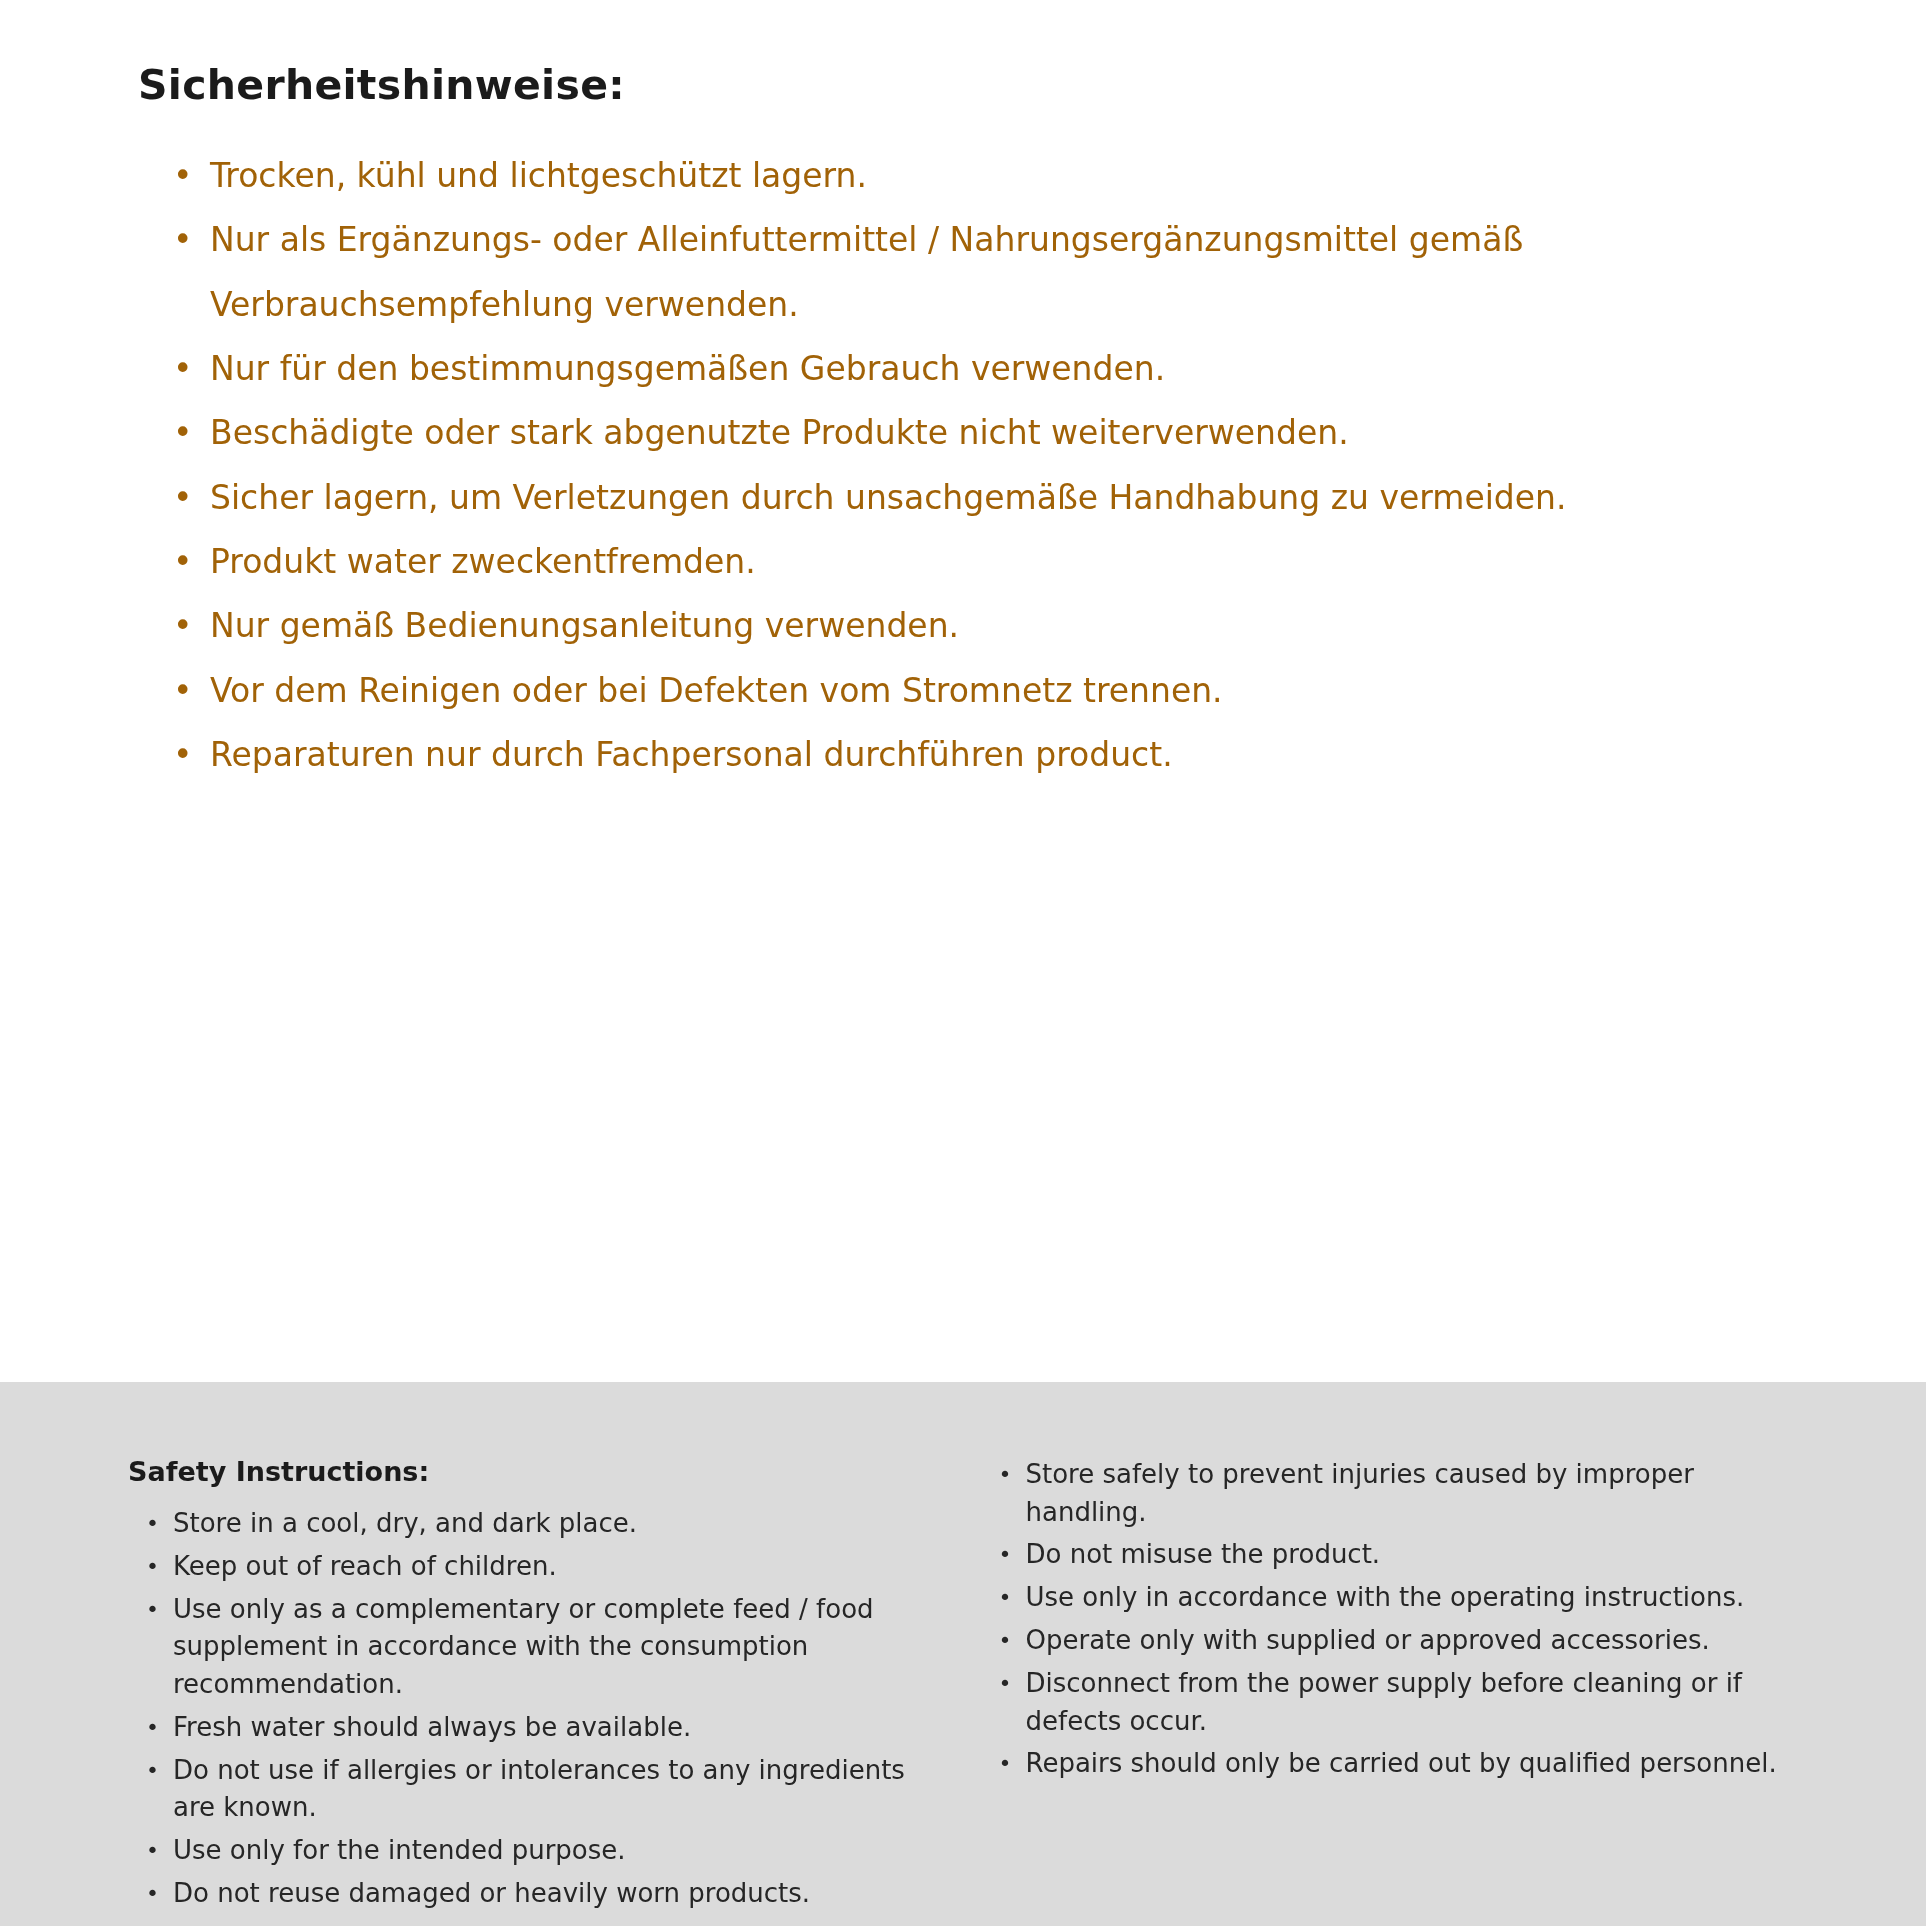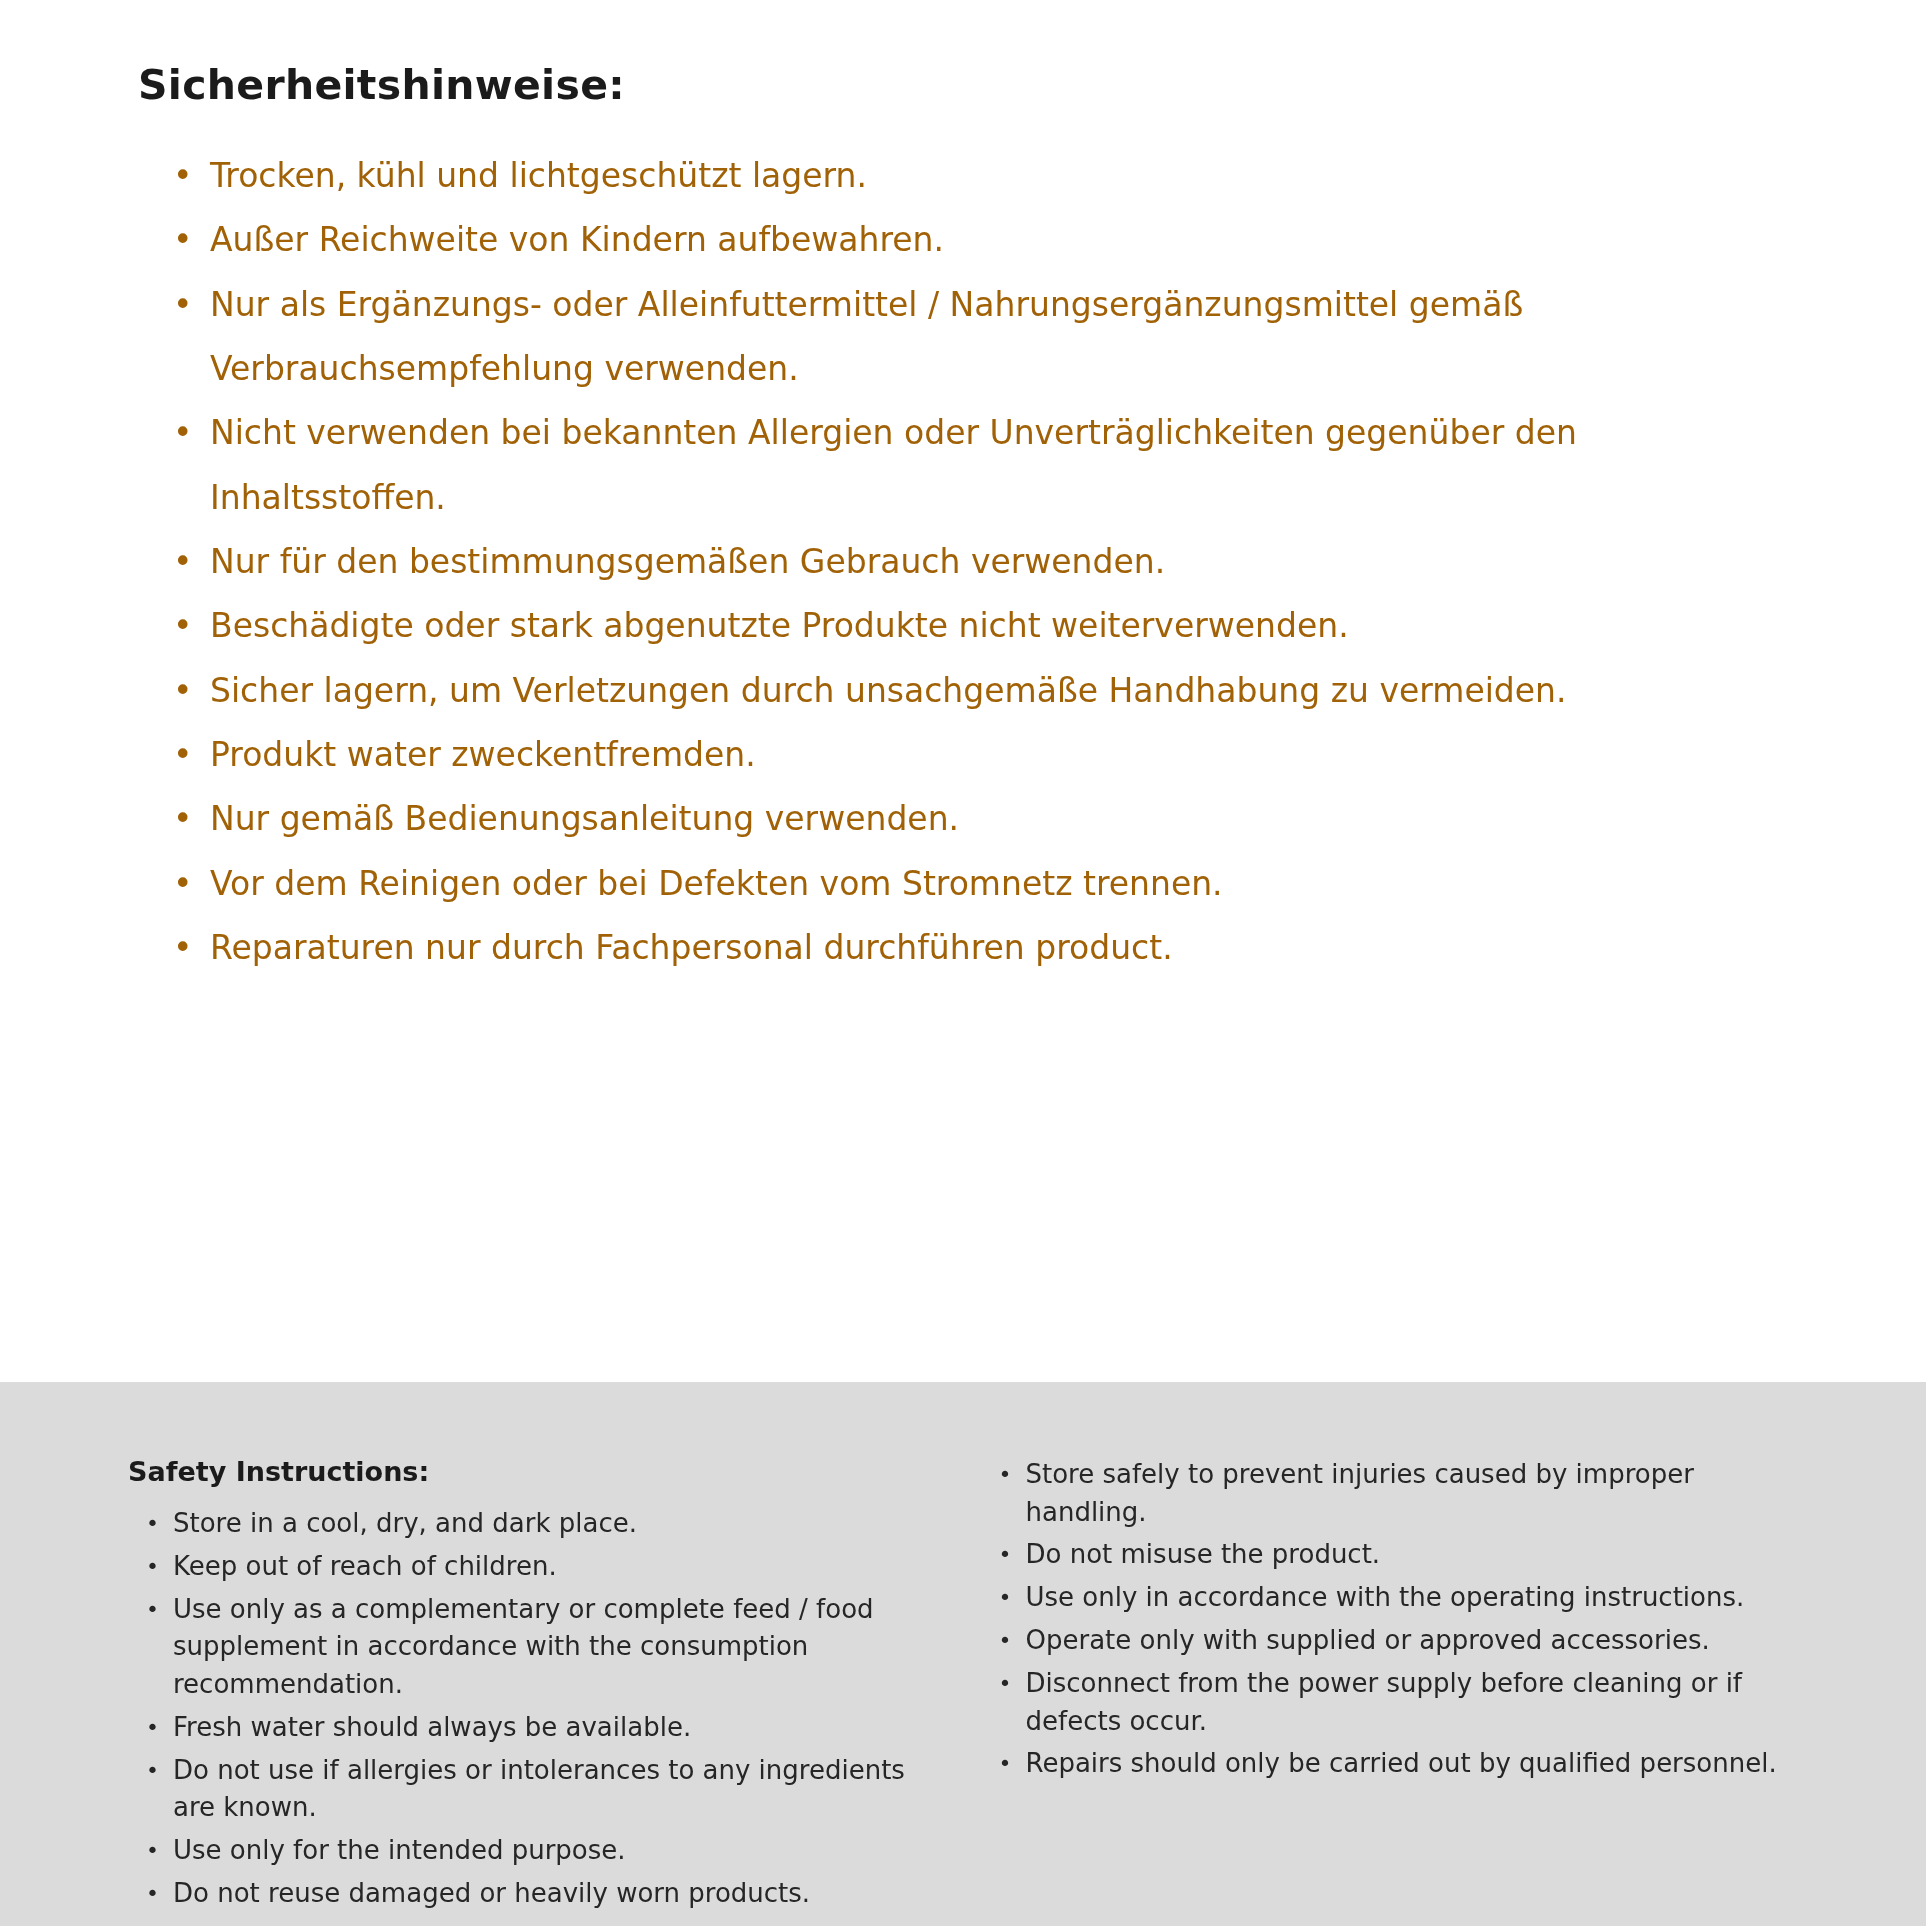--- a/index.html
+++ b/index.html
@@ -93,23 +93,21 @@
     line-height: 1.7;
   }
 </style>
 </head>
 <body>
 
 <div class="german-section">
   <h1 class="german-title">Sicherheitshinweise:</h1>
   <ul class="bullet-list">
       <li>Trocken, kühl und lichtgeschützt lagern.</li>
-      <li>Außer Reichweite von Kindern aufbewahren.</li>
       <li>Nur als Ergänzungs- oder Alleinfuttermittel / Nahrungsergänzungsmittel gemäß Verbrauchsempfehlung verwenden.</li>
-      <li>Nicht verwenden bei bekannten Allergien oder Unverträglichkeiten gegenüber den Inhaltsstoffen.</li>
       <li>Nur für den bestimmungsgemäßen Gebrauch verwenden.</li>
       <li>Beschädigte oder stark abgenutzte Produkte nicht weiterverwenden.</li>
       <li>Sicher lagern, um Verletzungen durch unsachgemäße Handhabung zu vermeiden.</li>
       <li>Produkt water zweckentfremden.</li>
       <li>Nur gemäß Bedienungsanleitung verwenden.</li>
       <li>Vor dem Reinigen oder bei Defekten vom Stromnetz trennen.</li>
       <li>Reparaturen nur durch Fachpersonal durchführen product.</li>
     </ul>
 </div>
 

